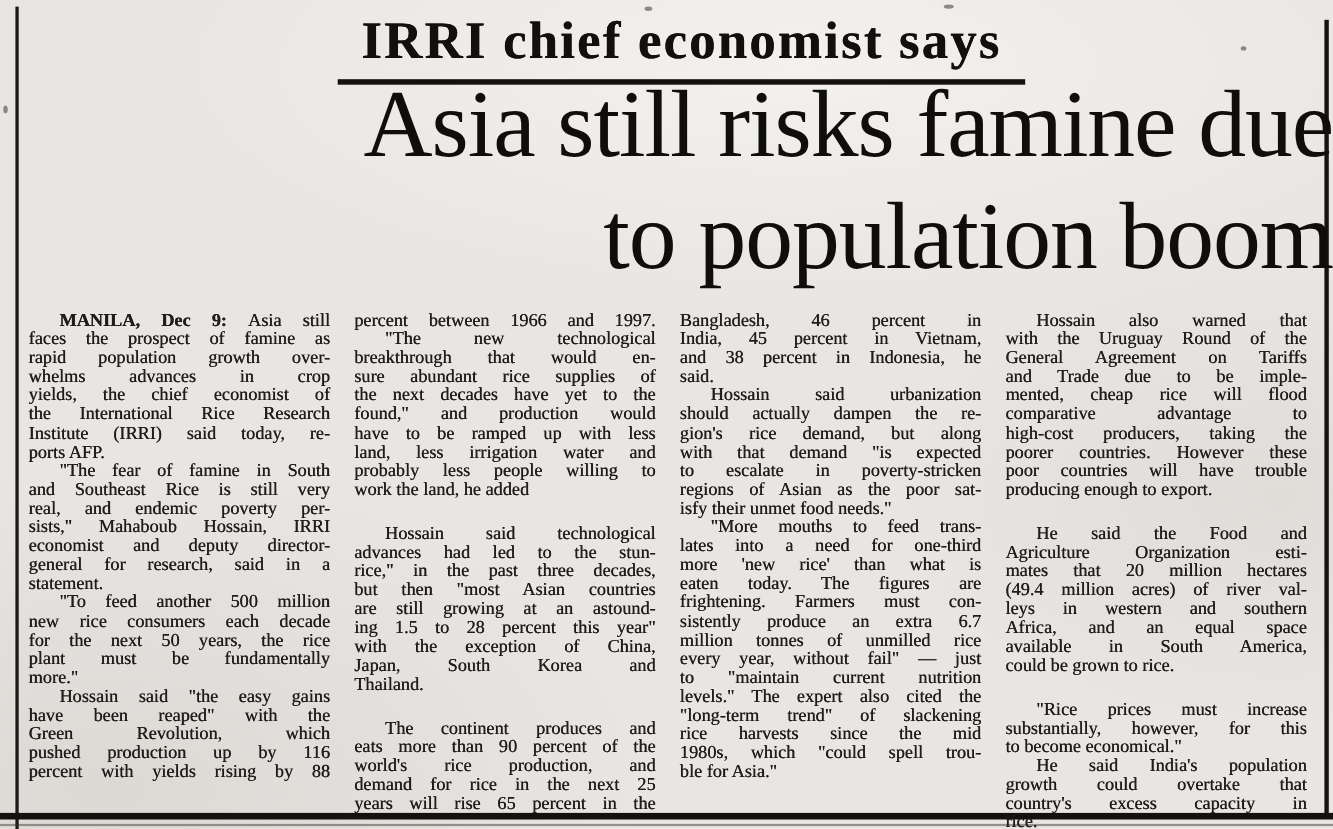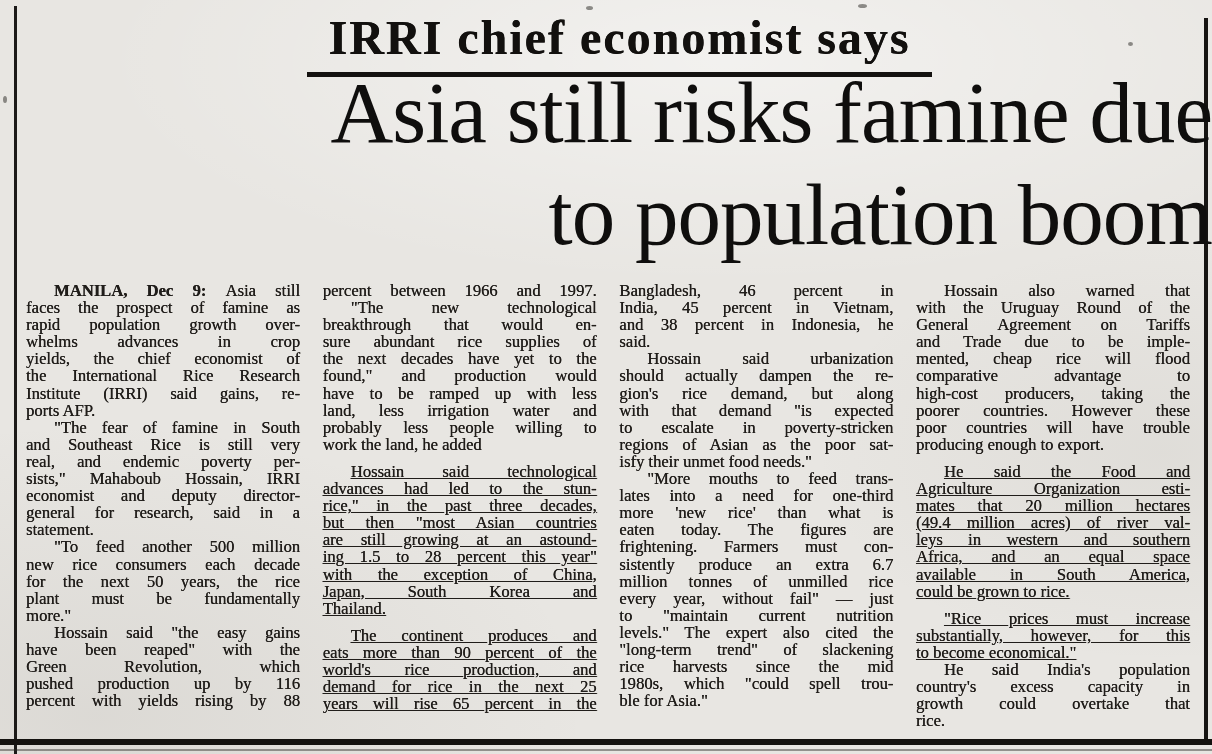--- a/index.html
+++ b/index.html
@@ -37,28 +37,27 @@
     position:absolute;top:62px;left:0;right:0;
     text-align:right;
     font-size:87px;line-height:102px;font-weight:400;
     letter-spacing:-1px;
     color:#0f0e0d;
   }
 
   
   .columns{
     position:absolute;top:282px;left:26px;width:1164px;
-    display:flex;gap:6px;
+    display:flex;gap:22px;
     font-size:16.6px;
     text-shadow:0.25px 0 0 currentColor;
-    justify-content:space-between;
   }
   .col{flex:0 0 274px;width:274px;}
   .para{margin:0;}
-  .para.gap{margin-top:10px;text-decoration:underline;}
+  .para.gap{margin-top:23px;}
   .tline{
     line-height:17.1px;
     text-align:justify;
     text-align-last:justify;
     white-space:normal;
   }
   .tline.end{text-align-last:left;}
   .tline.ind{text-indent:28px;}
   strong.dateline{font-weight:700;}
 </style>
@@ -86,21 +85,21 @@
 
   <div class="columns">
       <div class="col">
         <div class="para">
           <div class="tline ind"><strong class="dateline">MANILA, Dec 9: </strong>Asia still</div>
           <div class="tline">faces the prospect of famine as</div>
           <div class="tline">rapid population growth over-</div>
           <div class="tline">whelms advances in crop</div>
           <div class="tline">yields, the chief economist of</div>
           <div class="tline">the International Rice Research</div>
-          <div class="tline">Institute (IRRI) said gains, re-</div>
+          <div class="tline">Institute (IRRI) said today, re-</div>
           <div class="tline end">ports AFP.</div>
         </div>
         <div class="para">
           <div class="tline ind">"The fear of famine in South</div>
           <div class="tline">and Southeast Rice is still very</div>
           <div class="tline">real, and endemic poverty per-</div>
           <div class="tline">sists," Mahaboub Hossain, IRRI</div>
           <div class="tline">economist and deputy director-</div>
           <div class="tline">general for research, said in a</div>
           <div class="tline end">statement.</div>
@@ -210,20 +209,20 @@
           <div class="tline">available in South America,</div>
           <div class="tline end">could be grown to rice.</div>
         </div>
         <div class="para gap">
           <div class="tline ind">"Rice prices must increase</div>
           <div class="tline">substantially, however, for this</div>
           <div class="tline end">to become economical."</div>
         </div>
         <div class="para">
           <div class="tline ind">He said India's population</div>
+          <div class="tline">growth could overtake that</div>
           <div class="tline">country's excess capacity in</div>
-          <div class="tline">growth could overtake that</div>
           <div class="tline end">rice.</div>
         </div>
       </div>
     </div>
 
 </div>
 
 </body></html>

